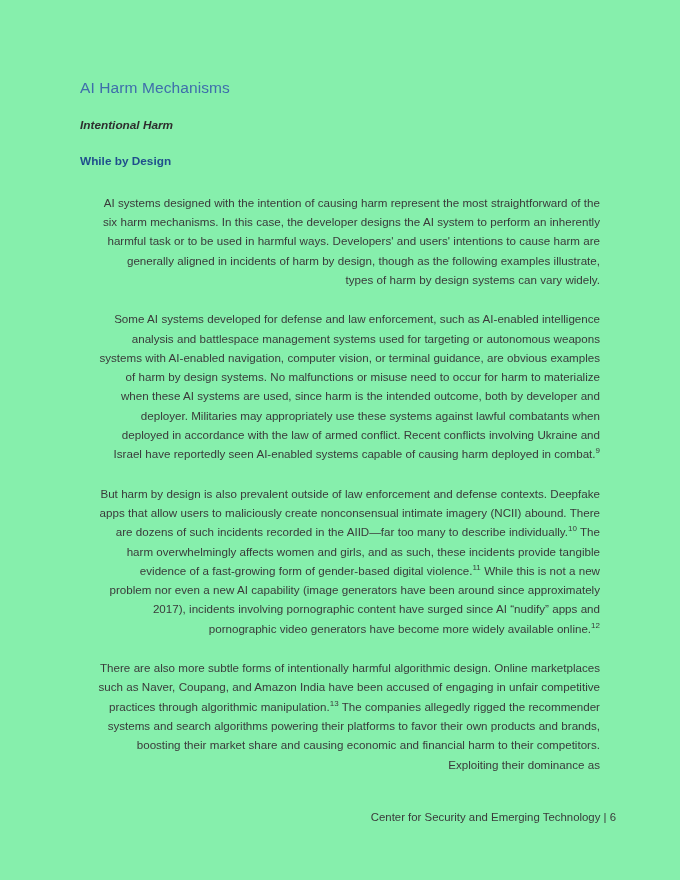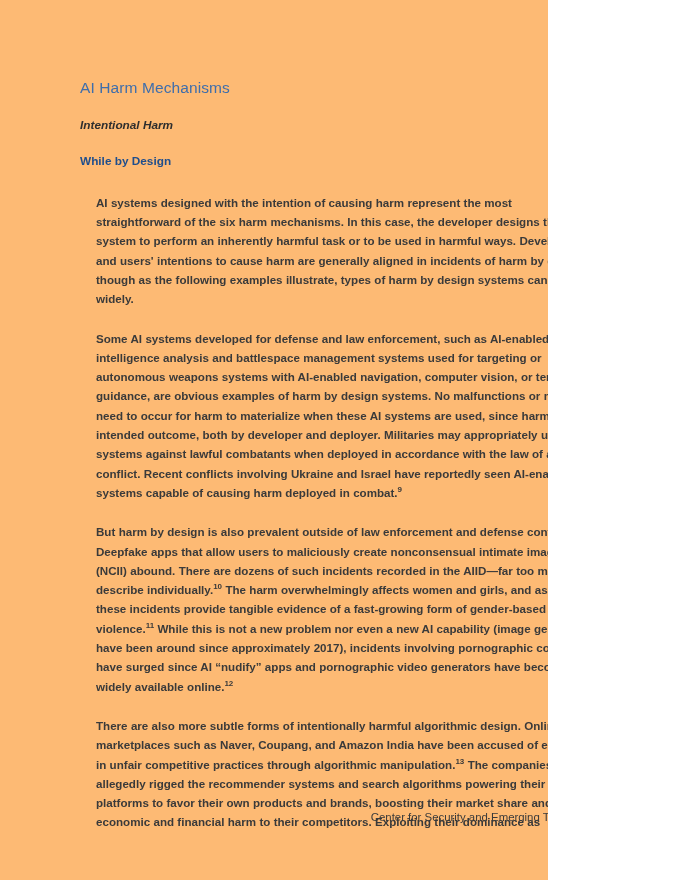--- a/index.html
+++ b/index.html
@@ -9,24 +9,24 @@
   body {
     width: 680px;
     height: 880px;
     background: #ffffff;
     font-family: "Liberation Sans", sans-serif;
     -webkit-font-smoothing: antialiased;
   }
 
   .page {
     position: relative;
-    width: 548px;
+    width: 680px;
     height: 880px;
     box-sizing: border-box;
-    background: #fdba74;
+    background: #86efac;
     overflow: hidden;
   }
 
   .content {
     position: absolute;
     left: 80px;
     top: 78px;
     width: 520px;
   }
 
@@ -51,25 +51,25 @@
   .h3 {
     font-size: 11.8px;
     font-weight: 700;
     color: #1f4e8c;
     line-height: 1.3;
     margin: 0 0 23px 0;
   }
 
   p.para {
     font-size: 11.6px;
-    font-weight: 700;
+    font-weight: 400;
     color: #3a3a3a;
     line-height: 19.3px;
     margin: 0 0 20px 16px;
-    text-align: left;
+    text-align: right;
     word-spacing: 0.1px;
   }
 
   p.para:last-child {
     margin-bottom: 0;
   }
 
   sup {
     font-size: 8px;
     vertical-align: super;
@@ -103,15 +103,15 @@
     <p class="para"><span>AI systems designed with the intention of causing harm represent the most straightforward of the six harm mechanisms. In this case, the developer designs the AI system to perform an inherently harmful task or to be used in harmful ways. Developers' and users' intentions to cause harm are generally aligned in incidents of harm by design, though as the following examples illustrate, types of harm by design systems can vary widely.</span></p>
 
     <p class="para"><span>Some AI systems developed for defense and law enforcement, such as AI-enabled intelligence analysis and battlespace management systems used for targeting or autonomous weapons systems with AI-enabled navigation, computer vision, or terminal guidance, are obvious examples of harm by design systems. No malfunctions or misuse need to occur for harm to materialize when these AI systems are used, since harm is the intended outcome, both by developer and deployer. Militaries may appropriately use these systems against lawful combatants when deployed in accordance with the law of armed conflict. Recent conflicts involving Ukraine and Israel have reportedly seen AI-enabled systems capable of causing harm deployed in combat.</span><sup>9</sup></p>
 
     <p class="para"><span>But harm by design is also prevalent outside of law enforcement and defense contexts. Deepfake apps that allow users to maliciously create nonconsensual intimate imagery (NCII) abound. There are dozens of such incidents recorded in the AIID—far too many to describe individually.</span><sup>10</sup><span> The harm overwhelmingly affects women and girls, and as such, these incidents provide tangible evidence of a fast-growing form of gender-based digital violence.</span><sup>11</sup><span> While this is not a new problem nor even a new AI capability (image generators have been around since approximately 2017), incidents involving pornographic content have surged since AI “nudify” apps and pornographic video generators have become more widely available online.</span><sup>12</sup></p>
 
     <p class="para"><span>There are also more subtle forms of intentionally harmful algorithmic design. Online marketplaces such as Naver, Coupang, and Amazon India have been accused of engaging in unfair competitive practices through algorithmic manipulation.</span><sup>13</sup><span> The companies allegedly rigged the recommender systems and search algorithms powering their platforms to favor their own products and brands, boosting their market share and causing economic and financial harm to their competitors. Exploiting their dominance as</span></p>
 
   </div>
 
-  <div class="footer">Center for Security and Emerging Technology | 4</div>
+  <div class="footer">Center for Security and Emerging Technology | 6</div>
 
 </div>
 
 </body></html>

